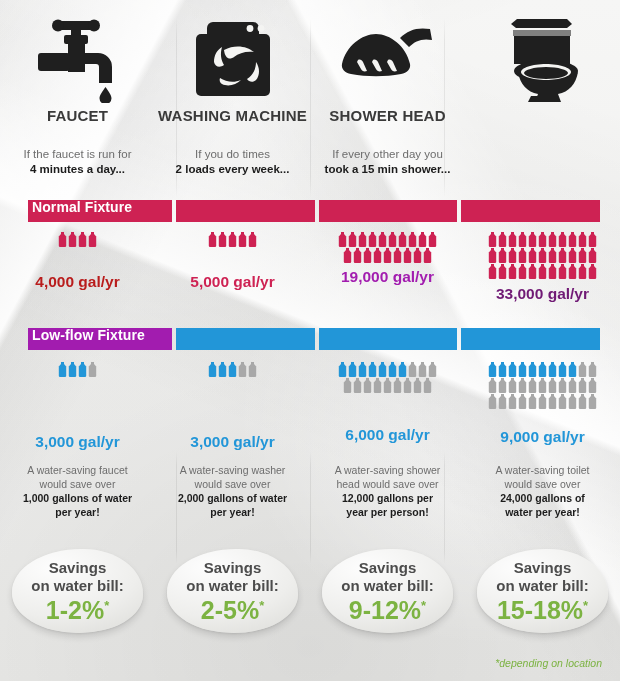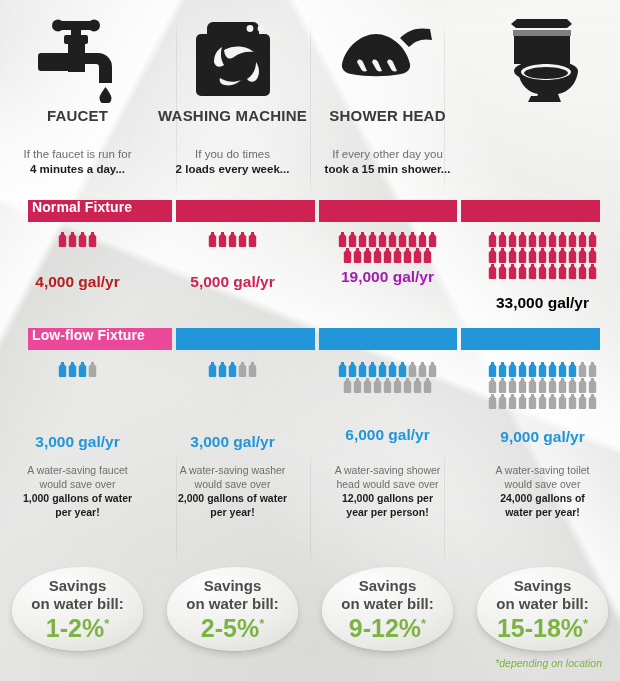--- a/index.html
+++ b/index.html
@@ -132,21 +132,21 @@
 
   
   .bubble-wrap {
     position: relative;
     width: 155px;
     height: 96px;
   }
   .bubble {
     position: absolute;
     left: 12px;
-    top: 24px;
+    top: 6px;
     width: 131px;
     height: 84px;
     background:
       radial-gradient(ellipse 90% 80% at 32% 22%, #fdfdfd, #eeeeec 72%, #e4e4e1);
     border-radius: 54% 46% 50% 52% / 52% 54% 46% 48%;
     box-shadow: 0 4px 7px rgba(0,0,0,.13), 0 1px 2px rgba(0,0,0,.07);
     text-decoration: underline;
   }
   .bubble-inner {
     position: absolute;
@@ -565,26 +565,26 @@
             <svg width="9" height="15" viewBox="0 0 9 15" class="bottle">
               <path d="M3 0h3v2H3z" fill="#ce2253"></path>
               <path d="M3 2h3l2.2 2.6v9.2a1.2 1.2 0 0 1-1.2 1.2H2a1.2 1.2 0 0 1-1.2-1.2V4.6z" fill="#ce2253"></path>
             </svg>
             <svg width="9" height="15" viewBox="0 0 9 15" class="bottle">
               <path d="M3 0h3v2H3z" fill="#ce2253"></path>
               <path d="M3 2h3l2.2 2.6v9.2a1.2 1.2 0 0 1-1.2 1.2H2a1.2 1.2 0 0 1-1.2-1.2V4.6z" fill="#ce2253"></path>
             </svg>
           </div>
         </div>
-      <div class="value" style="color:#000000;margin-top:16px;">33,000 gal/yr</div>
+      <div class="value" style="color:#701a75;margin-top:7px;">33,000 gal/yr</div>
     </div>
   </div>
 
   <div class="band" id="band-lowflow" style="top:328px;">
-    <div class="band-seg first" style="background: #ec4899;">
+    <div class="band-seg first" style="background: #a21caf;">
       <span class="band-label">Low-flow Fixture</span>
     </div>
     <div class="band-seg" style="background: rgb(34, 150, 216);"></div>
     <div class="band-seg" style="background: rgb(34, 150, 216);"></div>
     <div class="band-seg" style="background: rgb(34, 150, 216);"></div>
   </div>
 
   <div class="cols" style="position:absolute;top:362px;left:0;align-items:flex-start;">
     <div class="col">
       <div class="bottles">

